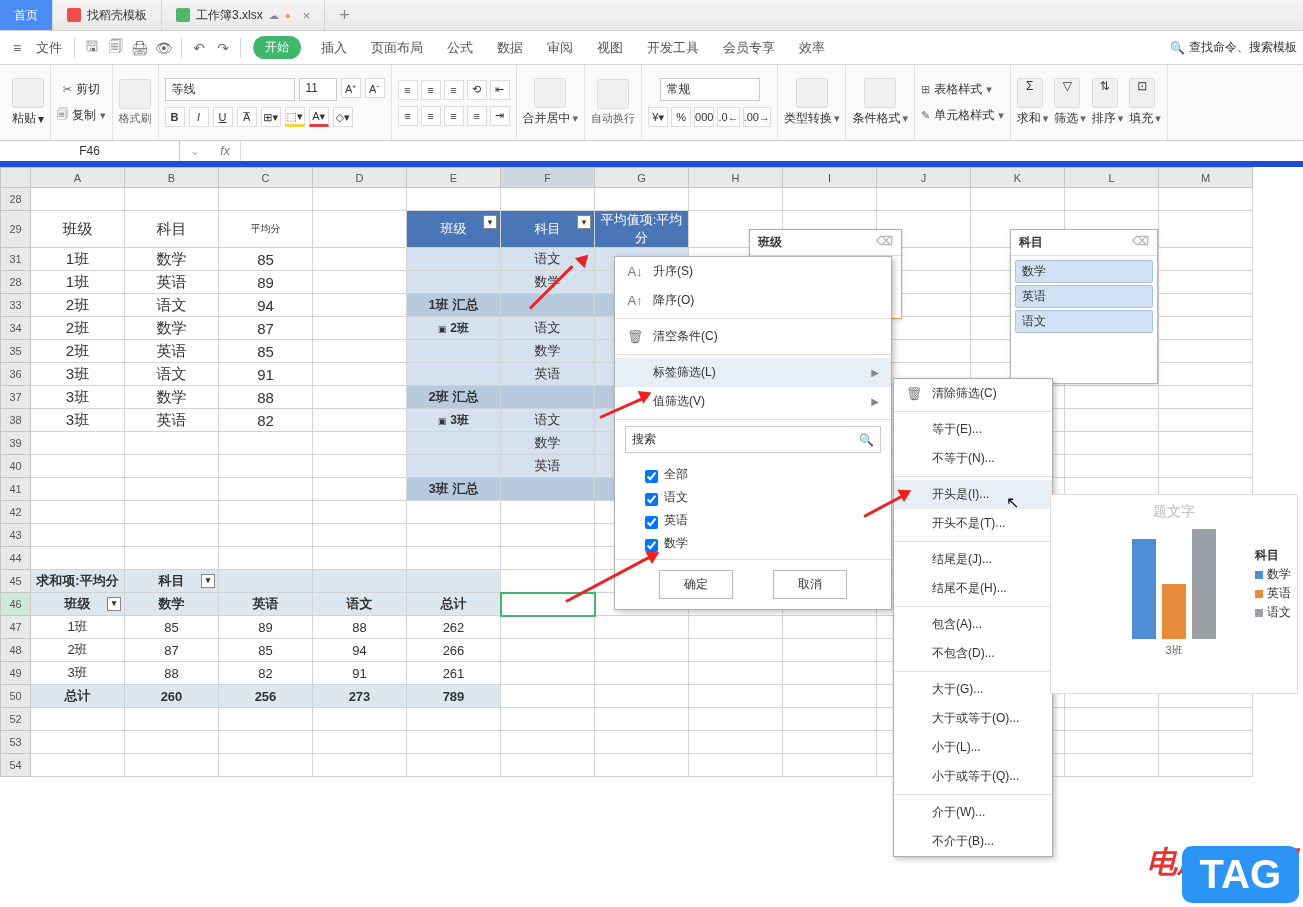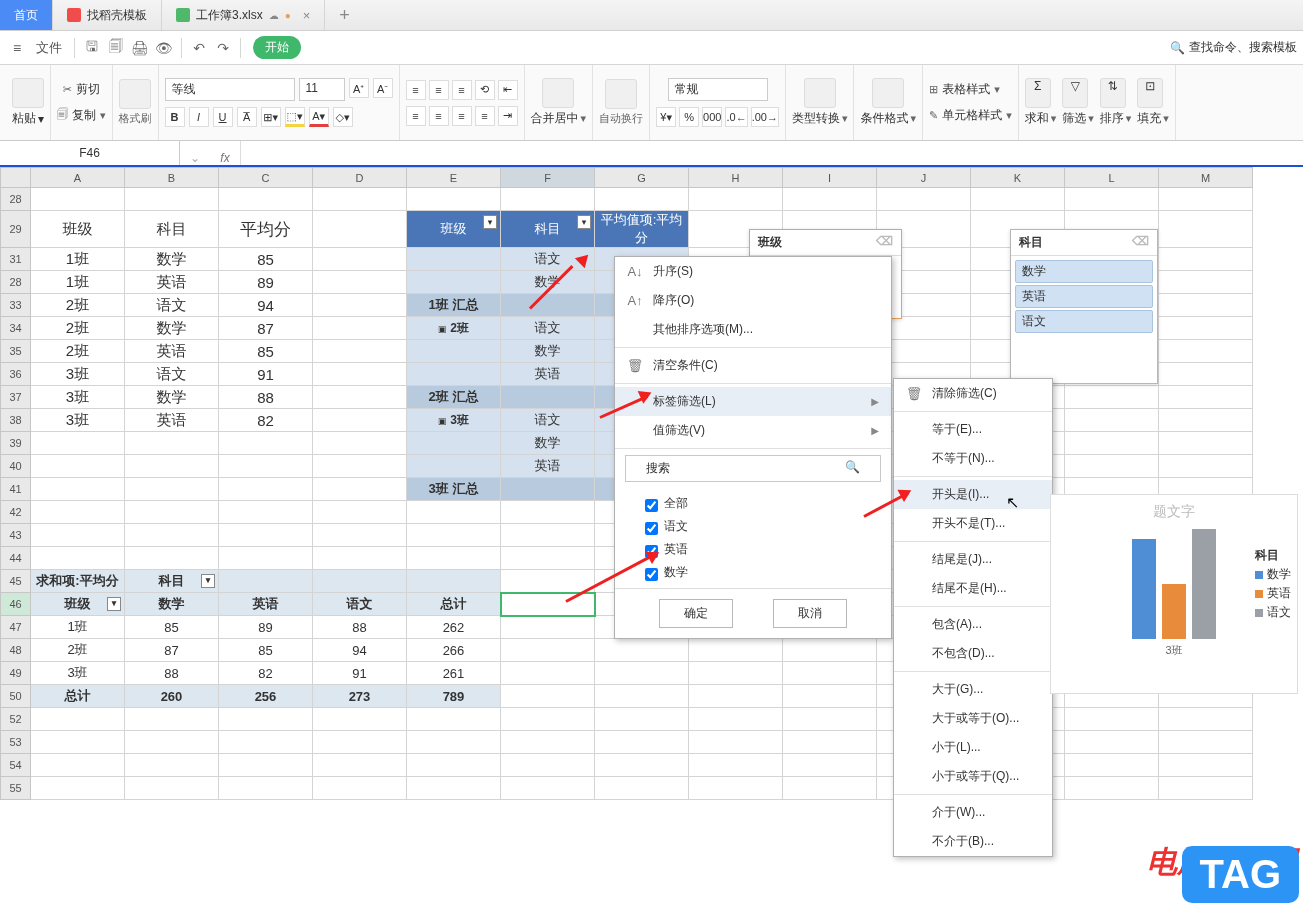--- a/index.html
+++ b/index.html
@@ -23,21 +23,21 @@
 .mb-search{color:#a0a0a0;font-size:12px;margin-left:auto;display:flex;align-items:center;gap:4px}
 .ribbon{height:76px;border-bottom:1px solid #ccc;display:flex;align-items:center;padding:0 6px;background:#fafafa}
 .rgrp{display:flex;flex-direction:column;align-items:center;justify-content:center;padding:0 6px;height:100%;border-right:1px solid #e2e2e2}
 .rgrp.row{flex-direction:row;gap:6px}
 .rbig{width:32px;height:30px;background:#f0f0f0;border:1px solid #ddd;border-radius:3px;margin-bottom:2px}
 .rlbl{font-size:11px;color:#666;display:flex;align-items:center;gap:2px}
 .rsmall{display:flex;align-items:center;gap:4px;font-size:11px;color:#666;height:24px}
 .rstack{display:flex;flex-direction:column;gap:2px}
 .rdrop{border:1px solid #ccc;padding:2px 6px;font-size:12px;background:#fff}
 .rbtn{min-width:20px;height:20px;border:1px solid #ddd;background:#fff;display:flex;align-items:center;justify-content:center;font-size:11px}
-.formula-bar{height:26px;border-bottom:2px solid #1d4ed8;display:flex;align-items:flex-end}
+.formula-bar{height:26px;border-bottom:6px solid #1d4ed8;display:flex;align-items:center}
 .namebox{width:180px;height:100%;border-right:1px solid #ccc;display:flex;align-items:center;justify-content:center;font-size:12px;padding:0 6px}
 .fx-ico{width:30px;text-align:center;color:#777;font-style:italic}
 .grid-wrap{position:relative}
 table.sheet{border-collapse:collapse;table-layout:fixed}
 .sheet th{background:#e9e9e9;border:1px solid #c6c6c6;height:20px;font-weight:400;color:#555;font-size:11px}
 .sheet th.rh{width:30px;background:#e9e9e9}
 .sheet th.ch{width:94px}
 .sheet td{border:1px solid #d4d4d4;height:23px;text-align:center;font-size:13px;padding:0 4px}
 .pv-hd{background:#4a76b8;color:#fff;font-size:12px;position:relative}
 .pv-hd .fbtn{position:absolute;right:3px;top:4px;width:14px;height:14px;background:#fff;border:1px solid #888;font-size:9px;line-height:12px;color:#333}
@@ -53,21 +53,21 @@
 .slicer-hd{padding:4px 8px;font-weight:700;border-bottom:1px solid #ddd;display:flex;justify-content:space-between;color:#444}
 .slicer-body{padding:4px;display:flex;flex-direction:column;gap:2px}
 .slicer-item{background:#cfe1f3;border:1px solid #a9c4e0;padding:2px 6px;border-radius:2px;font-size:12px}
 .ctx{position:absolute;background:#fff;border:1px solid #b0b0b0;box-shadow:2px 2px 6px rgba(0,0,0,.25)}
 .ctx1{left:614px;top:256px;width:278px}
 .ctx-item{padding:6px 12px;display:flex;align-items:center;gap:10px;font-size:12px;color:#333;cursor:pointer}
 .ctx-item.hl{background:#e8eef6}
 .ctx-sep{height:1px;background:#e0e0e0;margin:3px 0}
 .ctx-ico{width:16px;text-align:center;color:#777;font-size:13px}
 .ctx-arrow{margin-left:auto;color:#888;font-size:10px}
-.ctx-search{margin:6px 10px;border:1px solid #c9c9c9;padding:4px 20px;display:flex;color:#aaa}
+.ctx-search{margin:6px 10px;border:1px solid #c9c9c9;padding:4px 6px;display:flex;align-items:center;color:#aaa}
 .ctx-checks{padding:4px 30px}
 .ctx-checks label{display:flex;align-items:flex-end;gap:6px;padding:3px 0;font-size:12px}
 .ctx-btns{border-top:1px solid #ddd;padding:10px;display:flex;justify-content:center;gap:40px}
 .ctx-btns button{padding:5px 24px;border:1px solid #b8b8b8;background:#fff;font-size:12px}
 .ctx2{left:893px;top:378px;width:160px}
 .chart{position:absolute;left:1050px;top:494px;width:248px;height:200px;border:1px solid #ddd;background:#fff}
 .chart .title{text-align:center;color:#bbb;padding:8px;font-size:14px}
 .chart .bars{display:flex;align-items:flex-end;justify-content:center;gap:6px;height:110px;padding:0 10px}
 .bar{width:24px}
 .bar.b1{background:#4f8ed4;height:100px}
@@ -112,20 +112,21 @@
   <span class="mb-div"></span>
   <span class="mb-ico">🖫</span>
   <span class="mb-ico">🗐</span>
   <span class="mb-ico">🖨</span>
   <span class="mb-ico">👁</span>
   <span class="mb-div"></span>
   <span class="mb-ico">↶</span>
   <span class="mb-ico">↷</span>
   <span class="mb-div"></span>
   <span class="mb-pill">开始</span>
+  <span id="menu-items-host"><span class="mb-item">插入</span><span class="mb-item">页面布局</span><span class="mb-item">公式</span><span class="mb-item">数据</span><span class="mb-item">审阅</span><span class="mb-item">视图</span><span class="mb-item">开发工具</span><span class="mb-item">会员专享</span><span class="mb-item">效率</span></span>
   <span class="mb-search">
       <span>🔍</span>
       <span>查找命令、搜索模板</span>
     </span>
 </div>
 
 <div class="ribbon">
   <div class="rgrp">
     <div class="rbig"></div>
     <div class="rlbl">
@@ -137,21 +138,21 @@
     <div class="rsmall">✂ <span>剪切</span></div>
     <div class="rsmall">🗐 <span>复制</span>▾</div>
   </div>
   <div class="rgrp">
     <div class="rbig"></div>
     <div class="rlbl">格式刷</div>
   </div>
   <div class="rgrp rstack" style="align-items:flex-start">
     <div style="display:flex;gap:4px">
       <div class="rdrop" style="width:130px">等线</div>
-      <div class="rdrop" style="width:46px">11</div>
+      <div class="rdrop" style="width:38px">11</div>
       <div class="rbtn">A⁺</div>
       <div class="rbtn">A⁻</div>
     </div>
     <div style="display:flex;gap:4px;margin-top:4px">
       <div class="rbtn" style="font-weight:700">B</div>
       <div class="rbtn" style="font-style:italic">I</div>
       <div class="rbtn" style="text-decoration:underline">U</div>
       <div class="rbtn">A̅</div>
       <div class="rbtn">⊞▾</div>
       <div class="rbtn" style="border-bottom:3px solid #f5d442">⬚▾</div>
@@ -264,21 +265,21 @@
           <td></td>
           <td></td>
           <td></td>
           <td></td>
           <td></td>
         </tr>
         <tr>
           <th class="rh">29</th>
           <td style="font-size: 15px;">班级</td>
           <td style="font-size: 15px;">科目</td>
-          <td style="font-size: 17px;">平均分</td>
+          <td style="font-size: 10px;">平均分</td>
           <td></td>
           <td class="pv-hd">班级<span class="fbtn">▾</span></td>
           <td class="pv-hd">科目<span class="fbtn">▾</span></td>
           <td class="pv-hd">平均值项:平均分</td>
           <td></td>
           <td></td>
           <td></td>
           <td></td>
           <td></td>
           <td></td>
@@ -644,36 +645,20 @@
           <td></td>
           <td></td>
           <td></td>
           <td></td>
           <td></td>
           <td></td>
           <td></td>
           <td></td>
           <td></td>
         </tr>
-        <tr>
-          <th class="rh">55</th>
-          <td></td>
-          <td></td>
-          <td></td>
-          <td></td>
-          <td></td>
-          <td></td>
-          <td></td>
-          <td></td>
-          <td></td>
-          <td></td>
-          <td></td>
-          <td></td>
-          <td></td>
-        </tr>
       </tbody>
     </table>
 </div>
 
 <div class="slicer s1">
   <div class="slicer-hd">
       <span>班级</span>
       <span style="color:#bbb">⌫</span>
     </div>
   <div class="slicer-body"></div>
@@ -691,24 +676,20 @@
 </div>
 
 <div class="ctx ctx1">
   <div class="ctx-item">
       <span class="ctx-ico">A↓</span>
       <span>升序(S)</span>
     </div>
   <div class="ctx-item">
       <span class="ctx-ico">A↑</span>
       <span>降序(O)</span>
-    </div>
-  <div class="ctx-item">
-      <span class="ctx-ico"></span>
-      <span>其他排序选项(M)...</span>
     </div>
   <div class="ctx-sep"></div>
   <div class="ctx-item" style="color:#aaa">
       <span class="ctx-ico">🗑</span>
       <span>清空条件(C)</span>
     </div>
   <div class="ctx-sep"></div>
   <div class="ctx-item hl">
       <span class="ctx-ico"></span>
       <span>标签筛选(L)</span>

